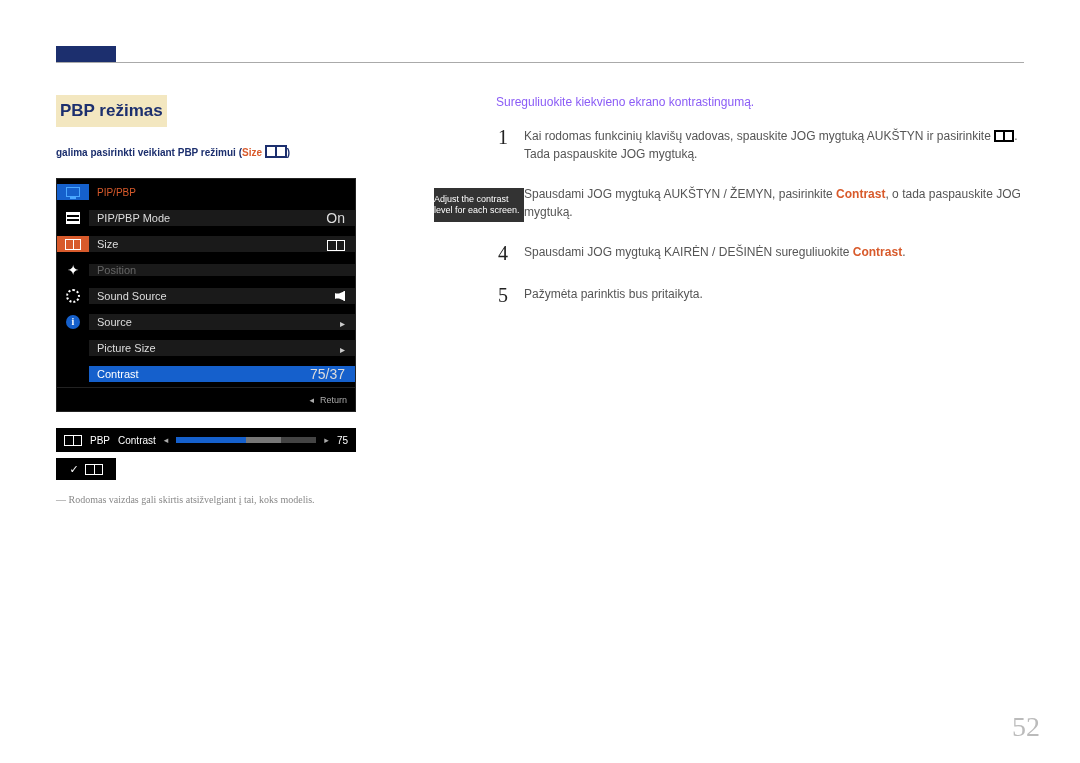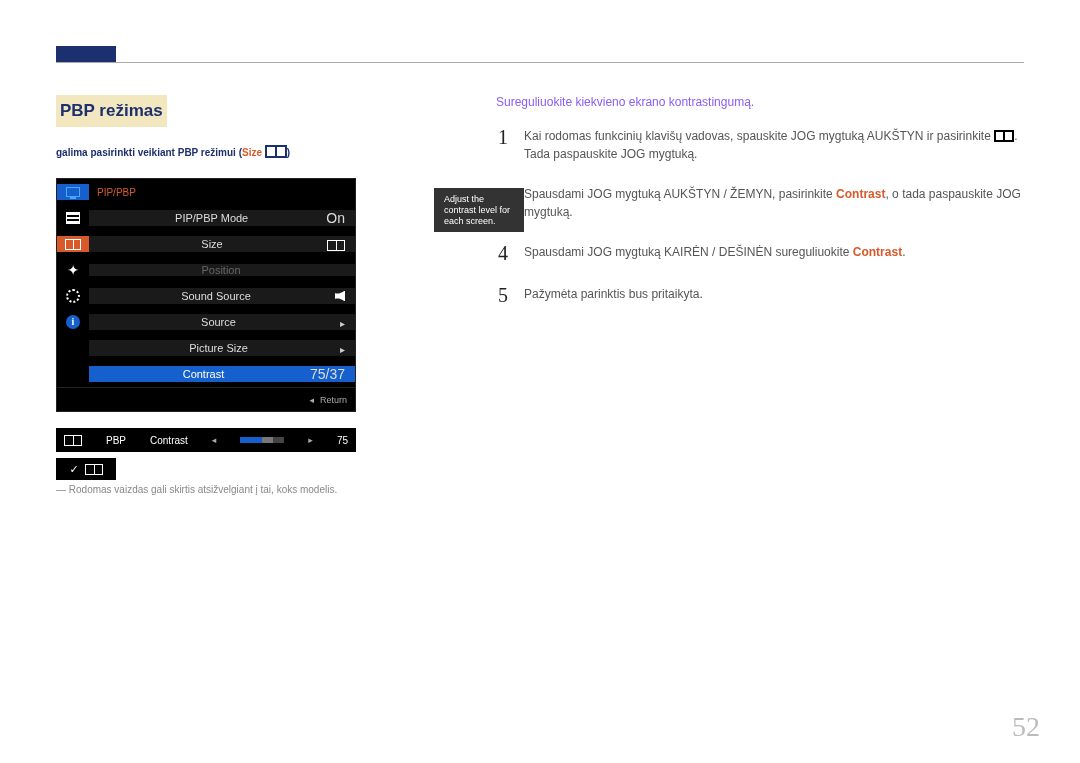--- a/index.html
+++ b/index.html
@@ -99,35 +99,35 @@
     background: #000;
   }
   .osd-body {
     flex: 1;
     display: flex;
     align-items: center;
     padding: 0 10px 0 8px;
     background: #1a1a1a;
   }
   .osd-body.hdr { background: #000; }
-  .osd-label { flex: 1; text-align: center; }
+  .osd-label { flex: 1; }
   .osd-val { color: #ddd; font-size: 14px; }
   .menu-title { color: #d85a2b; font-size: 10px; }
   .inactive { color: #666; }
   .selected { background: #1560cc !important; color: #fff; }
 
   .osd-tooltip {
     position: absolute;
     top: 10px;
     right: -58px;
     width: 90px;
     font-size: 9px;
     color: #fff;
     background: #333;
-    padding: 6px 10px;
+    padding: 6px 0;
     line-height: 1.2;
   }
 
   .side-icon {
     width: 16px;
     height: 16px;
     display: flex;
     align-items: center;
     justify-content: center;
   }
@@ -164,40 +164,41 @@
   .slider-bar {
     margin-top: 16px;
     width: 300px;
     height: 24px;
     background: #000;
     color: #fff;
     display: flex;
     align-items: center;
     font-size: 10px;
     padding: 0 8px;
-    gap: 24px;
+    gap: 8px;
   }
   .slider-bar .pbp-small-icon{border-color:#fff;}
   .slider-track {
     flex: 1;
     height: 6px;
     background: #444;
     position: relative;
   }
   .slider-fill-left{position:absolute;left:0;top:0;bottom:0;width:50%;background:#1560cc;}
   .slider-fill-right{position:absolute;left:50%;top:0;bottom:0;width:25%;background:#777;}
   .slider-arrow{font-size:9px;color:#aaa;}
   .mini-bar{
     margin-top:6px;width:60px;height:22px;background:#000;display:flex;align-items:center;justify-content:center;gap:6px;color:#fff;font-size:11px;
   }
 
   .footnote {
     font-size: 10px;
     color: #888;
-    margin-top: 4px;
+    margin-top: 14px;
+    font-family: Liberation Serif, serif;
   }
   .footnote::before{content:"― ";}
 
   .intro-line {
     font-size: 12px;
     color: #8b5cf6;
     margin: 0 0 18px 0;
   }
   .steps {
     font-size: 12px;

